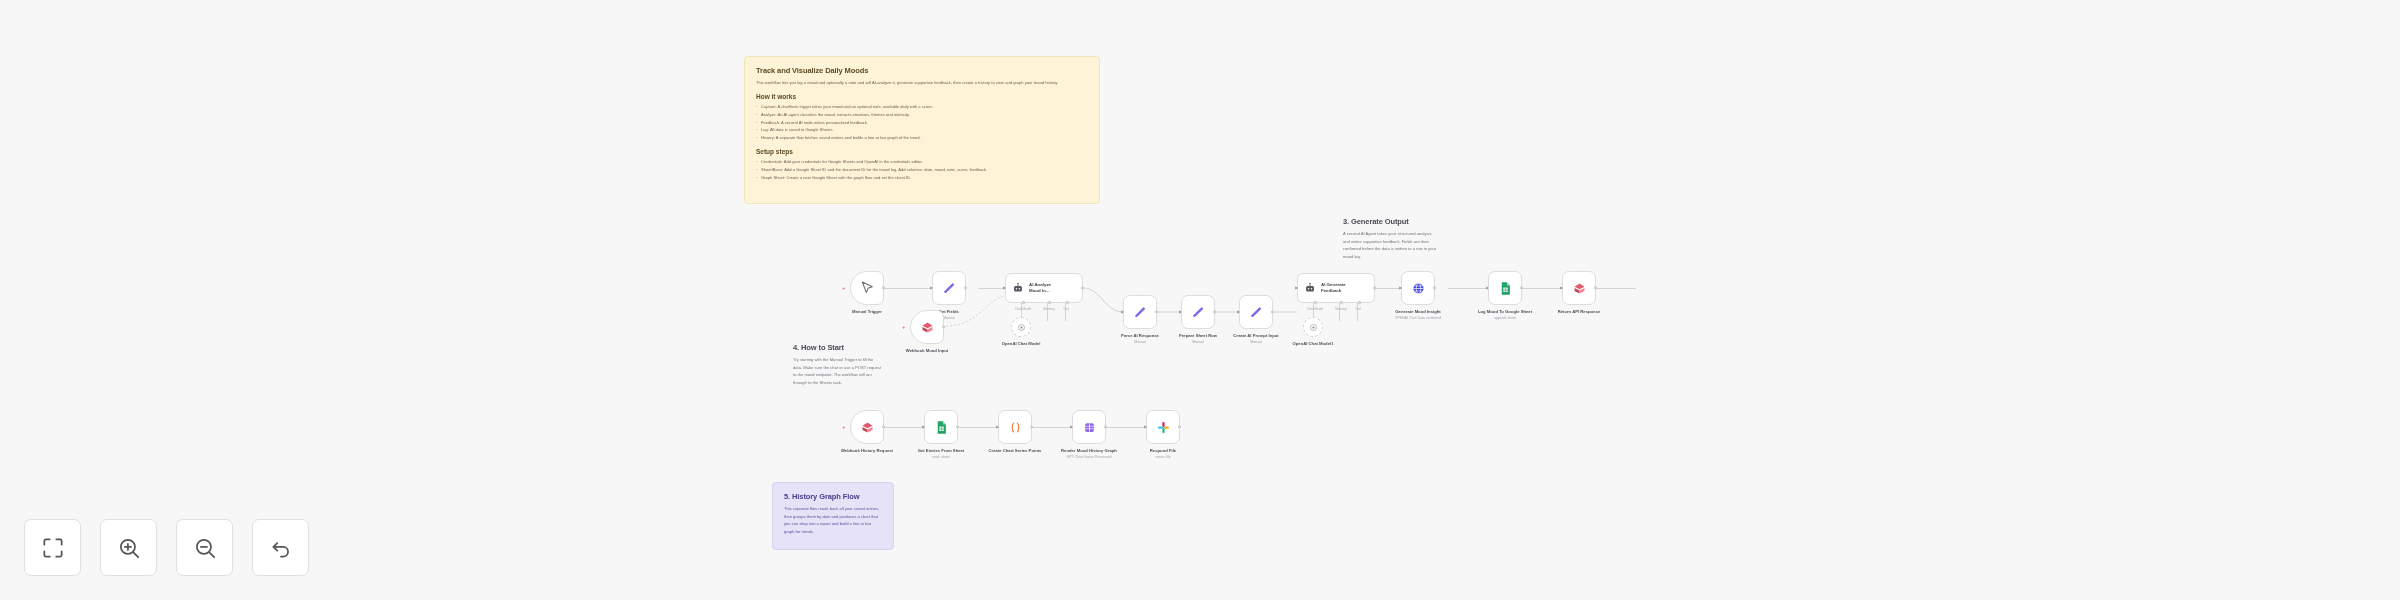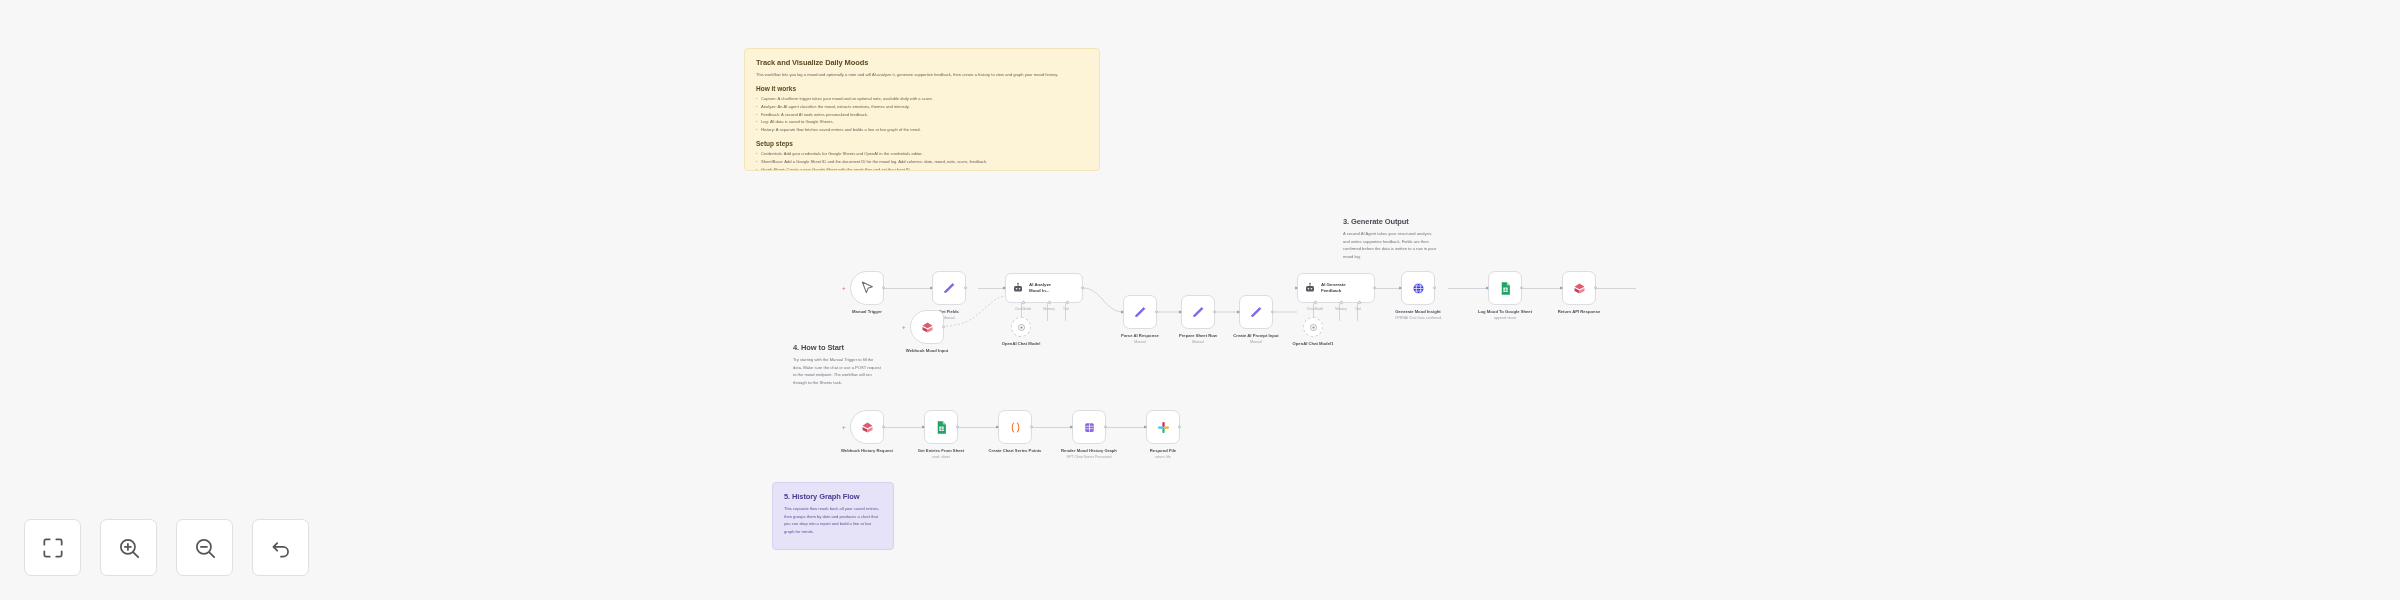--- a/index.html
+++ b/index.html
@@ -211,21 +211,21 @@
     justify-content: center;
     cursor: pointer;
   }
   .tool-btn svg { width: 26px; height: 26px; stroke: #555; fill: none; stroke-width: 1.6; }
 </style>
 </head>
 <body>
 
 <div id="canvas">
 
-  <div class="note yellow" style="left:744px; top:48px; width:356px; height:123px;">
+  <div class="note yellow" style="left:744px; top:56px; width:356px; height:148px;">
     <h3>Track and Visualize Daily Moods</h3>
     <p>This workflow lets you log a mood and optionally a note and will AI-analyze it, generate supportive feedback, then create a history to view and graph your mood history.</p>
     <h4>How it works</h4>
     <ul>
       <li>Capture: A chat/form trigger takes your mood and an optional note, available daily with a score.</li>
       <li>Analyze: An AI agent classifies the mood, extracts emotions, themes and intensity.</li>
       <li>Feedback: A second AI node writes personalized feedback.</li>
       <li>Log: All data is saved to Google Sheets.</li>
       <li>History: A separate flow fetches saved entries and builds a line or bar graph of the trend.</li>
     </ul>

